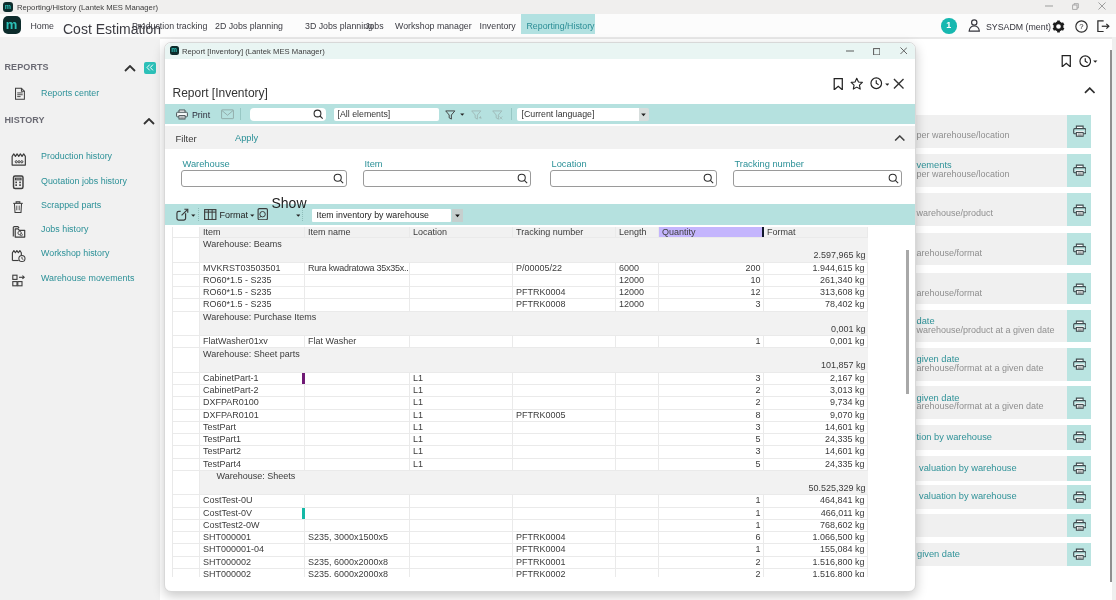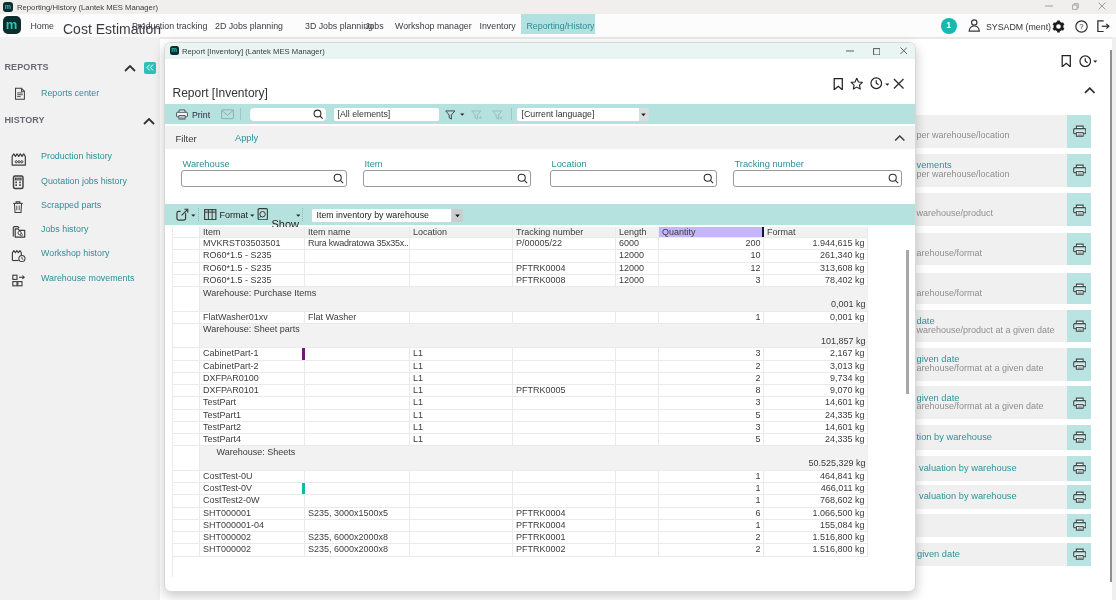--- a/index.html
+++ b/index.html
@@ -384,41 +384,48 @@
       </svg>
 <div class="a" style="left:54.5px;top:167.5px;font-size:9px;color:#222">Format</div>
 <svg style="position:absolute;left:85px;top:171px" width="4.5" height="3.15" viewBox="0 0 8 6" fill="none">
         <path d="M0 1l4 4.4L8 1z" fill="#222"></path>
       </svg>
 <svg style="position:absolute;left:92px;top:165.5px" width="11.5" height="12.420000000000002" viewBox="0 0 17 20" fill="none">
         <rect x="1" y="1" width="15" height="18" rx="2" stroke="#3a3a3a" stroke-width="1.8"></rect>
         <circle cx="8.2" cy="10" r="4.4" stroke="#3a3a3a" stroke-width="1.6"></circle>
         <path d="M5.5 13.2l-1.8 2.4" stroke="#3a3a3a" stroke-width="1.6"></path>
       </svg>
-<div class="a" style="left:106.5px;top:175px;font-size:11px;color:#222">Show</div>
+<div class="a" style="left:106.5px;top:152px;font-size:14px;color:#222">Show</div>
 <svg style="position:absolute;left:130.5px;top:171px" width="4.5" height="3.15" viewBox="0 0 8 6" fill="none">
         <path d="M0 1l4 4.4L8 1z" fill="#222"></path>
       </svg>
 <div class="a" style="left:136.5px;top:165px;width:1px;height:13px;border-left:1px dotted #8fbdba"></div>
 <div class="a" style="left:146.5px;top:166.5px;width:139px;height:12.5px;background:#fff;border-radius:1px;font-size:8.8px;color:#222;line-height:12.5px;padding-left:5px">Item inventory by warehouse</div>
 <div class="a" style="left:286.5px;top:166.5px;width:11px;height:12.5px;background:#c6cfce"></div>
 <svg style="position:absolute;left:289.5px;top:171.5px" width="5" height="3.5" viewBox="0 0 8 6" fill="none">
         <path d="M0 1l4 4.4L8 1z" fill="#111"></path>
       </svg>
 <div class="a" style="left:6.5px;top:184.5px;width:696px;height:350px;overflow:hidden;border-left:1px solid #e9e9e9;font-size:9px;color:#3c3c3c">
 <div style="display:flex;width:100%;height:11px;border-bottom:1px solid #eaeaea">
           <div style="width:27px;height:100%;border-right:1px solid #eaeaea;padding-left:3.5px;background:#fff;line-height:10px;overflow:hidden;white-space:nowrap"></div>
           <div style="width:105px;height:100%;border-right:1px solid #eaeaea;padding-left:3.5px;background:#f1f1f1;line-height:10px;overflow:hidden;white-space:nowrap">Item</div>
           <div style="width:105px;height:100%;border-right:1px solid #eaeaea;padding-left:3.5px;background:#f1f1f1;line-height:10px;overflow:hidden;white-space:nowrap">Item name</div>
           <div style="width:103px;height:100%;border-right:1px solid #eaeaea;padding-left:3.5px;background:#f1f1f1;line-height:10px;overflow:hidden;white-space:nowrap">Location</div>
           <div style="width:103px;height:100%;border-right:1px solid #eaeaea;padding-left:3.5px;background:#f1f1f1;line-height:10px;overflow:hidden;white-space:nowrap">Tracking number</div>
           <div style="width:43px;height:100%;border-right:1px solid #eaeaea;padding-left:3.5px;background:#f1f1f1;line-height:10px;overflow:hidden;white-space:nowrap">Length</div>
           <div style="width:105px;height:100%;border-right:2px solid #0f172a;padding-left:3.5px;background:#c4b5fd;line-height:10px;overflow:hidden;white-space:nowrap">Quantity</div>
           <div style="width:104px;height:100%;border-right:1px solid #eaeaea;padding-left:3.5px;background:#f1f1f1;line-height:10px;overflow:hidden;white-space:nowrap">Format</div>
         </div>
+<div style="position:relative;width:100%;height:24.5px;border-bottom:1px solid #eaeaea;display:flex">
+          <div style="width:27px;height:100%;border-right:1px solid #eaeaea;background:#fff"></div>
+          <div style="position:relative;flex:1;background:#f2f2f2">
+            <div style="position:absolute;left:3.5px;top:0.5px">Warehouse: Beams</div>
+            <div style="position:absolute;right:2px;bottom:1.5px">2.597,965 kg</div>
+          </div>
+        </div>
 <div style="display:flex;width:100%;height:12.25px;border-bottom:1px solid #eaeaea">
           <div style="width:27px;height:100%;border-right:1px solid #eaeaea;padding-left:3.5px;background:transparent;line-height:11.25px;overflow:hidden;white-space:nowrap"></div>
           <div style="width:105px;height:100%;border-right:1px solid #eaeaea;padding-left:3.5px;background:transparent;line-height:11.25px;overflow:hidden;white-space:nowrap">MVKRST03503501</div>
           <div style="width:105px;height:100%;border-right:1px solid #eaeaea;padding-left:3.5px;background:transparent;line-height:11.25px;overflow:hidden;white-space:nowrap"><span style="letter-spacing:-0.25px">Rura kwadratowa 35x35x...</span></div>
           <div style="width:103px;height:100%;border-right:1px solid #eaeaea;padding-left:3.5px;background:transparent;line-height:11.25px;overflow:hidden;white-space:nowrap"></div>
           <div style="width:103px;height:100%;border-right:1px solid #eaeaea;padding-left:3.5px;background:transparent;line-height:11.25px;overflow:hidden;white-space:nowrap">P/00005/22</div>
           <div style="width:43px;height:100%;border-right:1px solid #eaeaea;padding-left:3.5px;background:transparent;line-height:11.25px;overflow:hidden;white-space:nowrap">6000</div>
           <div style="width:105px;height:100%;border-right:1px solid #eaeaea;text-align:right;padding-right:2px;background:transparent;line-height:11.25px;overflow:hidden;white-space:nowrap">200</div>
           <div style="width:104px;height:100%;border-right:1px solid #eaeaea;text-align:right;padding-right:2px;background:transparent;line-height:11.25px;overflow:hidden;white-space:nowrap">1.944,615 kg</div>
         </div>

